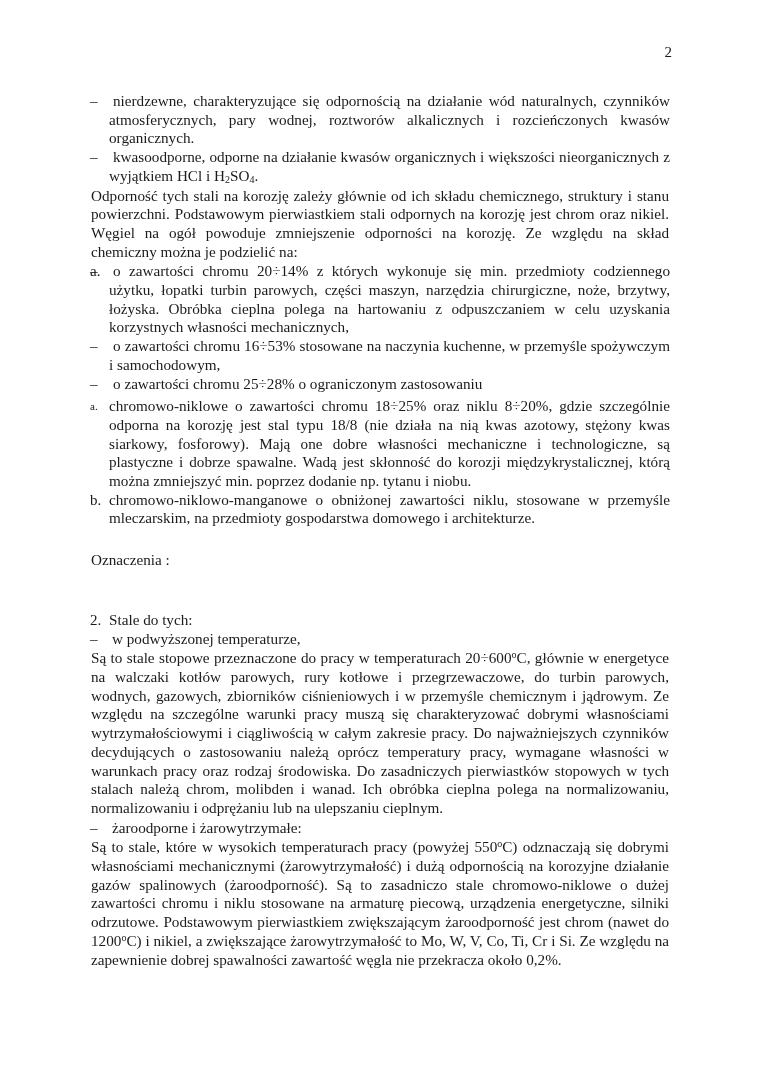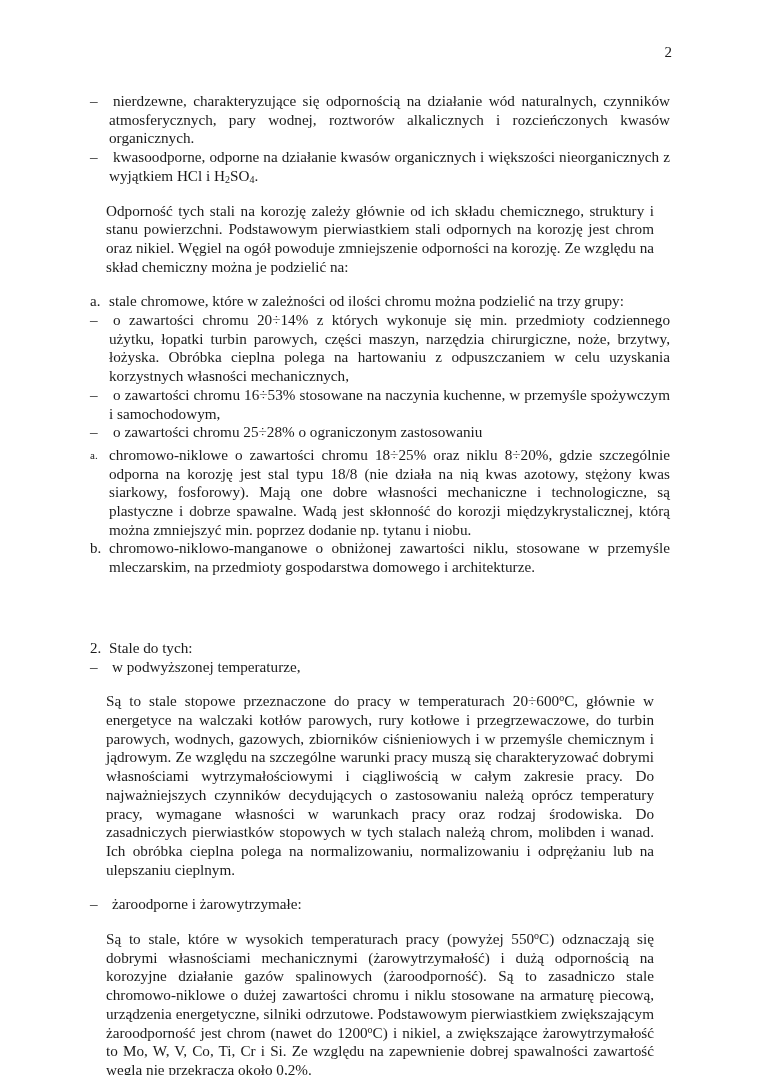--- a/index.html
+++ b/index.html
@@ -2,21 +2,21 @@
 <html><head>
 <meta charset="utf-8">
 <style>
   html, body { margin: 0; padding: 0; background: #ffffff; }
   body { width: 760px; height: 1075px; position: relative; overflow: hidden;
          font-family: "Liberation Serif", serif; color: #1a1a1a; }
   .page-number { position: absolute; top: 44px; left: 656px; width: 16px; text-align: right;
                  font-size: 15px; }
   .content { position: absolute; top: 92px; left: 90px; width: 580px; font-size: 15.2px;
              line-height: 18.7px; }
-  .p { text-align: justify; margin: 16px; }
+  .p { text-align: justify; margin: 1px; }
   .item { position: relative; padding-left: 19px; text-align: justify; margin: 0; }
   .item .marker { position: absolute; left: 0; top: 0; }
   .item.dash .text { text-indent: 4px; display: block; }
   .item.letter .marker { font-size: 15px; }
   .item.letter.small .marker { font-size: 11px; }
   .gap1 { height: 22px; }
   .gap2 { height: 40px; }
   .item.wide { padding-left: 19px; }
   .item.wide .text { text-indent: 3px; display:block;font-family:Liberation Serif, serif; }
   sub { font-size: 10px; vertical-align: -2px; line-height: 0; }
@@ -36,21 +36,20 @@
   </div>
   <div class="item dash">
     <span class="marker">–</span>
     <span class="text"><span>kwasoodporne, odporne na działanie kwasów organicznych i większości nieorganicznych z wyjątkiem HCl i H</span><sub>2</sub><span>SO</span><sub>4</sub><span>.</span></span>
   </div>
 
   <p class="p">Odporność tych stali na korozję zależy głównie od ich składu chemicznego, struktury i stanu powierzchni. Podstawowym pierwiastkiem stali odpornych na korozję jest chrom oraz nikiel. Węgiel na ogół powoduje zmniejszenie odporności na korozję. Ze względu na skład chemiczny można je podzielić na:</p>
 
   <div class="item letter">
     <span class="marker">a.</span>
-    <span class="text">stale chromowe, które w zależności od ilości chromu można podzielić na trzy grupy:</span>
   </div>
 
   <div class="item dash">
     <span class="marker">–</span>
     <span class="text">o zawartości chromu 20÷14% z których wykonuje się  min. przedmioty codziennego użytku, łopatki turbin parowych, części maszyn, narzędzia chirurgiczne, noże, brzytwy, łożyska. Obróbka cieplna polega na hartowaniu z odpuszczaniem w celu uzyskania korzystnych własności mechanicznych,</span>
   </div>
   <div class="item dash">
     <span class="marker">–</span>
     <span class="text">o zawartości chromu 16÷53% stosowane na naczynia kuchenne, w przemyśle spożywczym i samochodowym,</span>
   </div>
@@ -63,20 +62,21 @@
   <div class="item letter small">
     <span class="marker">a.</span>
     <span class="text">chromowo-niklowe o zawartości chromu 18÷25% oraz niklu 8÷20%, gdzie szczególnie odporna na korozję jest stal typu 18/8 (nie działa na nią kwas azotowy, stężony kwas siarkowy, fosforowy).  Mają one dobre własności mechaniczne i technologiczne, są plastyczne i dobrze spawalne. Wadą jest skłonność do korozji międzykrystalicznej, którą można zmniejszyć min. poprzez dodanie np. tytanu i niobu.</span>
   </div>
   <div class="item letter">
     <span class="marker">b.</span>
     <span class="text">chromowo-niklowo-manganowe  o obniżonej zawartości niklu, stosowane w przemyśle mleczarskim, na przedmioty gospodarstwa domowego i architekturze.</span>
   </div>
 
   <div class="gap1"></div>
+  <p class="p">Oznaczenia :</p>
 
   <div class="gap2"></div>
   <div class="item letter">
     <span class="marker">2.</span>
     <span class="text">Stale do tych:</span>
   </div>
   <div class="item wide">
     <span class="marker">–</span>
     <span class="text">w podwyższonej temperaturze,</span>
   </div>

